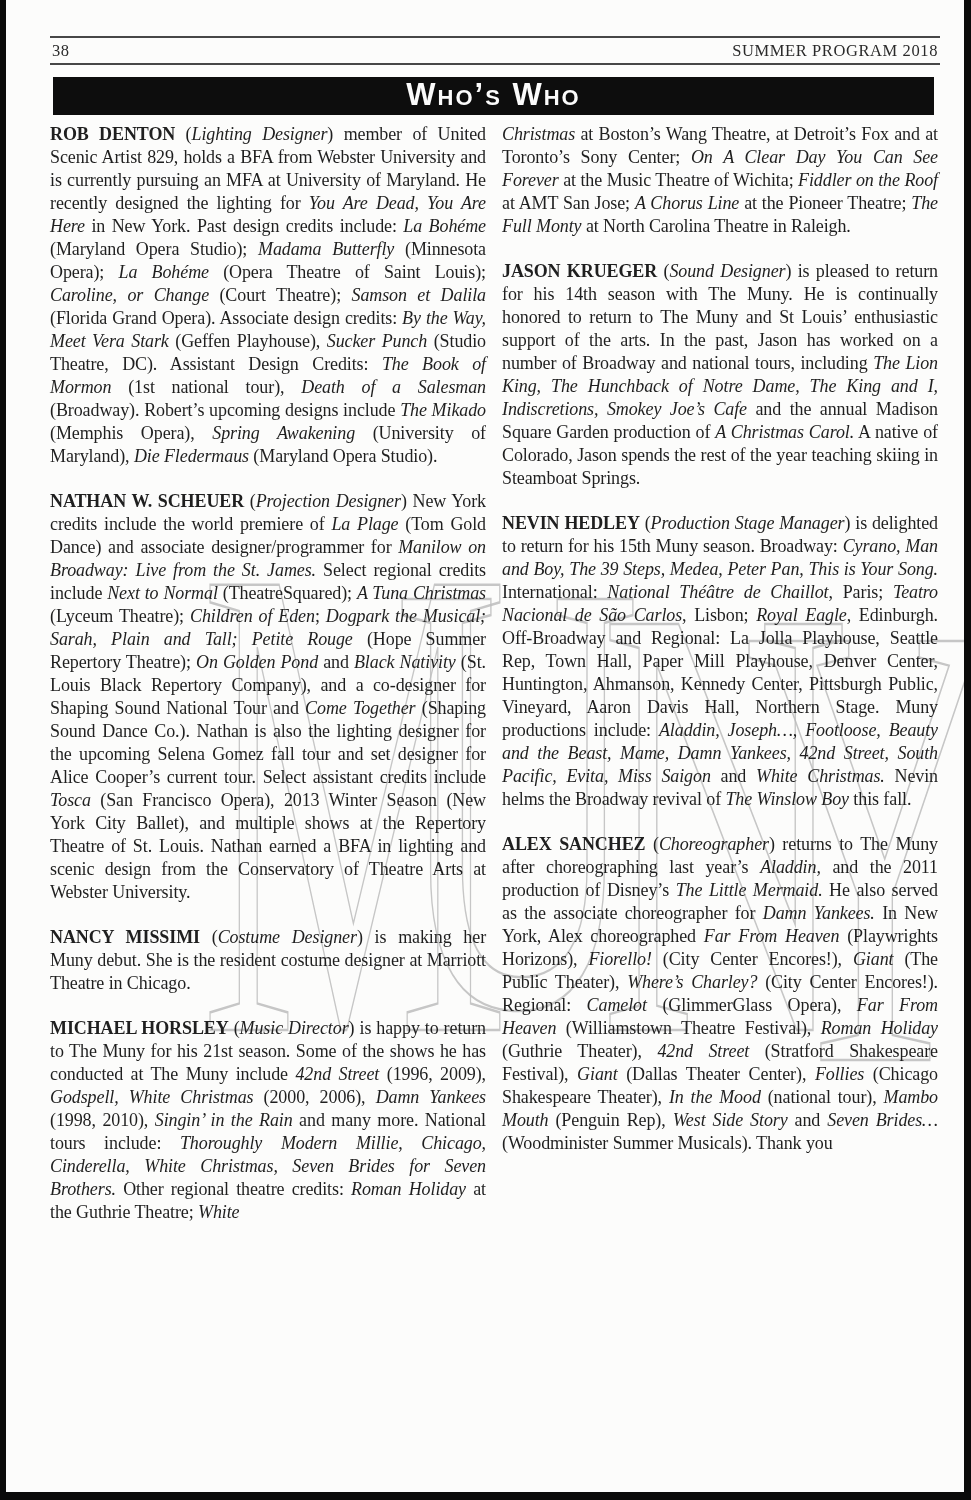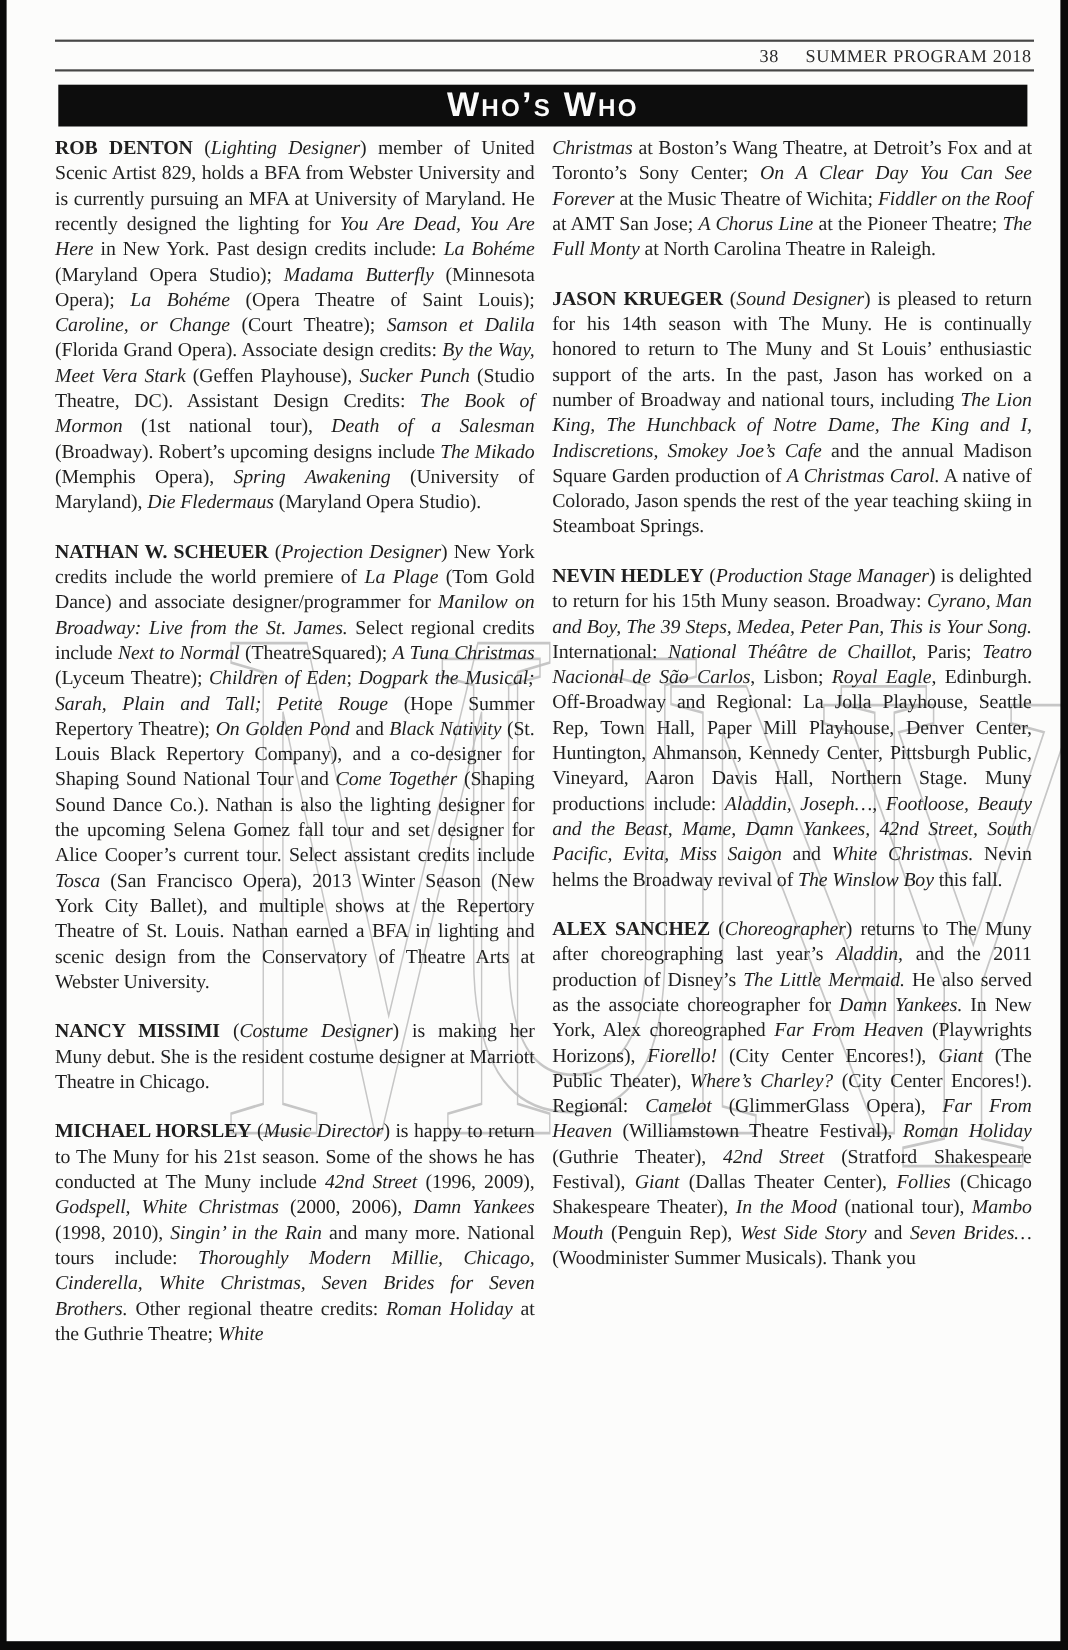--- a/index.html
+++ b/index.html
@@ -12,25 +12,24 @@
   
   .edge{position:absolute;background:#0a0a0a;}
   .edge-left{left:0;top:0;width:6px;height:1500px;}
   .edge-right{right:0;top:0;width:7px;height:1500px;}
   .edge-bottom{left:0;bottom:0;width:971px;height:8px;}
 
   
   .runhead{
     position:absolute;left:50px;width:886px;top:36px;
     border-top:2px solid #474747;border-bottom:2px solid #474747;
-    display:flex;justify-content:flex-end;align-items:baseline;
+    display:flex;justify-content:space-between;align-items:baseline;
     padding:3px 2px 2px 2px;
     font-size:16.5px;letter-spacing:.6px;color:#2a2a2a;
     z-index:2;
-    gap:24px;
   }
 
   
   .titlebar{
     position:absolute;left:53px;width:881px;top:77px;height:38px;
     background:#0d0d0d;display:flex;align-items:center;justify-content:center;
     z-index:2;
   }
   .titlebar .title{
     color:#fbfbfb;

